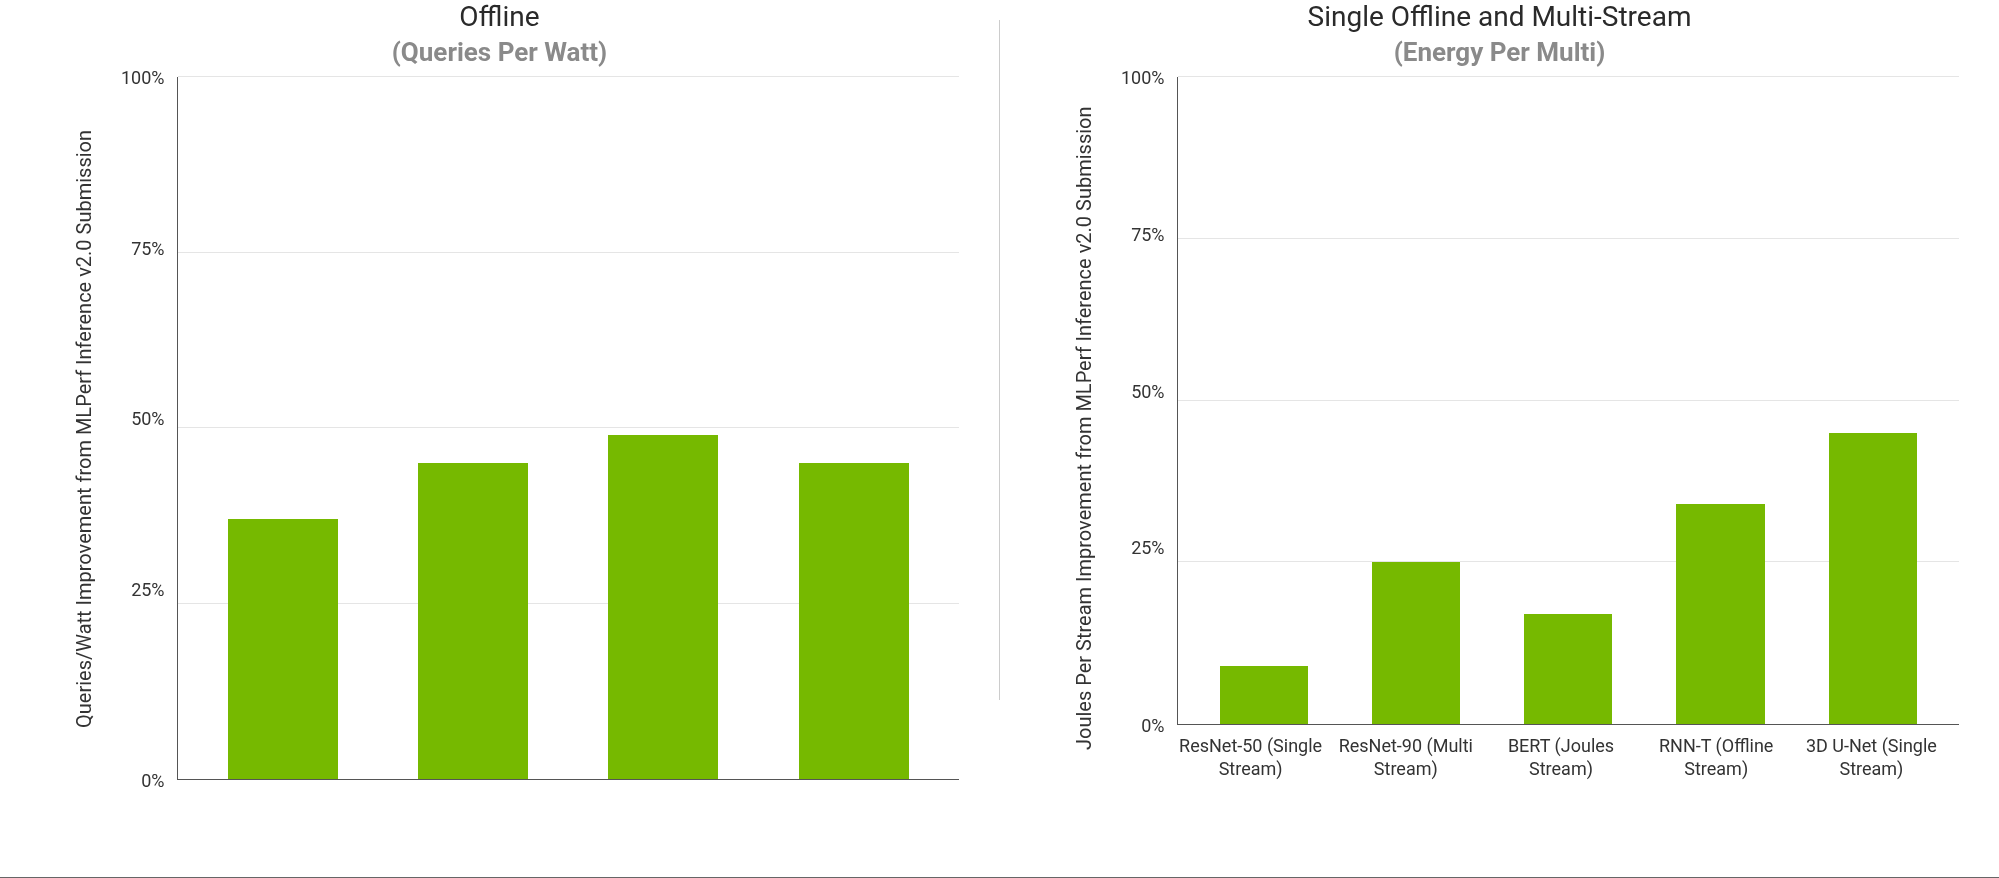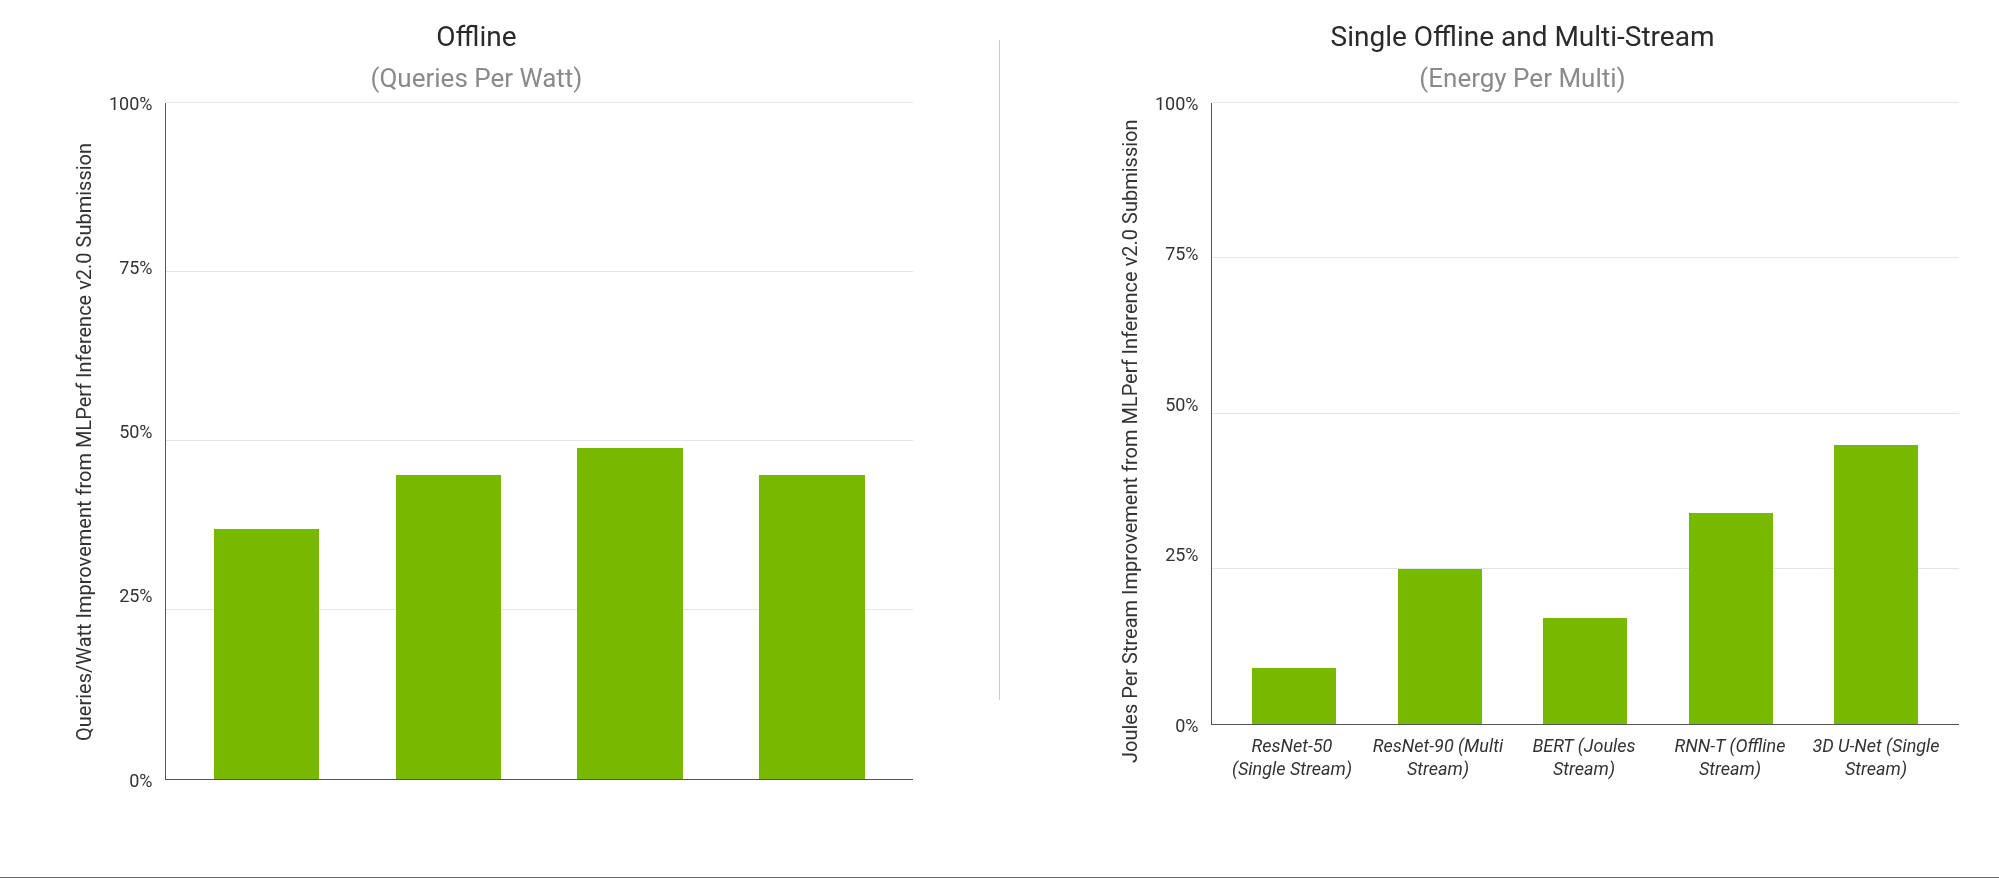--- a/index.html
+++ b/index.html
@@ -9,22 +9,20 @@
     color: #333;
     width: 1999px;
     height: 878px;
     position: relative;
     overflow: hidden;
   }
   .charts-row {
     display: flex;
     width: 100%;
     height: 780px;
-    padding-top: 20px;
-    gap: 46px;
   }
   .chart-panel {
     flex: 1;
     position: relative;
     display: flex;
     flex-direction: column;
     align-items: stretch;
   }
   .divider {
     width: 1px;
@@ -36,23 +34,23 @@
     text-align: center;
     margin-bottom: 10px;
   }
   .chart-title {
     font-size: 28px;
     font-weight: 400;
     color: #2a2a2a;
   }
   .chart-subtitle {
     font-size: 26px;
-    font-weight: 400;
+    font-weight: 700;
     color: #8a8a8a;
-    margin-top: 10px;
+    margin-top: 4px;
   }
   .plot-wrap {
     flex: 1;
     display: flex;
     padding-left: 60px;
     padding-right: 40px;
   }
   .y-axis-label {
     writing-mode: vertical-rl;
     transform: rotate(180deg);
@@ -79,20 +77,21 @@
     flex-direction: column;
     justify-content: space-between;
     align-items: flex-end;
     padding-right: 12px;
     font-size: 18px;
     color: #333;
     height: 100%;
   }
   .y-ticks span {
     transform: translateY(-50%);
+    margin-left: 12px;
   }
   .y-ticks span:last-child {
     transform: translateY(50%);
   }
   .y-ticks span:first-child {
     transform: translateY(-50%);
   }
   .bars-region {
     flex: 1;
     position: relative;
@@ -125,21 +124,20 @@
     width: 58%;
     max-width: 110px;
     background: #76b900;
   }
   .x-ticks {
     display: flex;
     justify-content: flex-end;
     padding: 10px 0 0 0;
     font-size: 18px;
     color: #333;
-    font-style: italic;
   }
   .x-ticks-inner {
     flex: 1;
     display: flex;
     justify-content: space-around;
     padding: 0 10px;
   }
   .x-tick-label {
     flex: 1;
     text-align: center;

